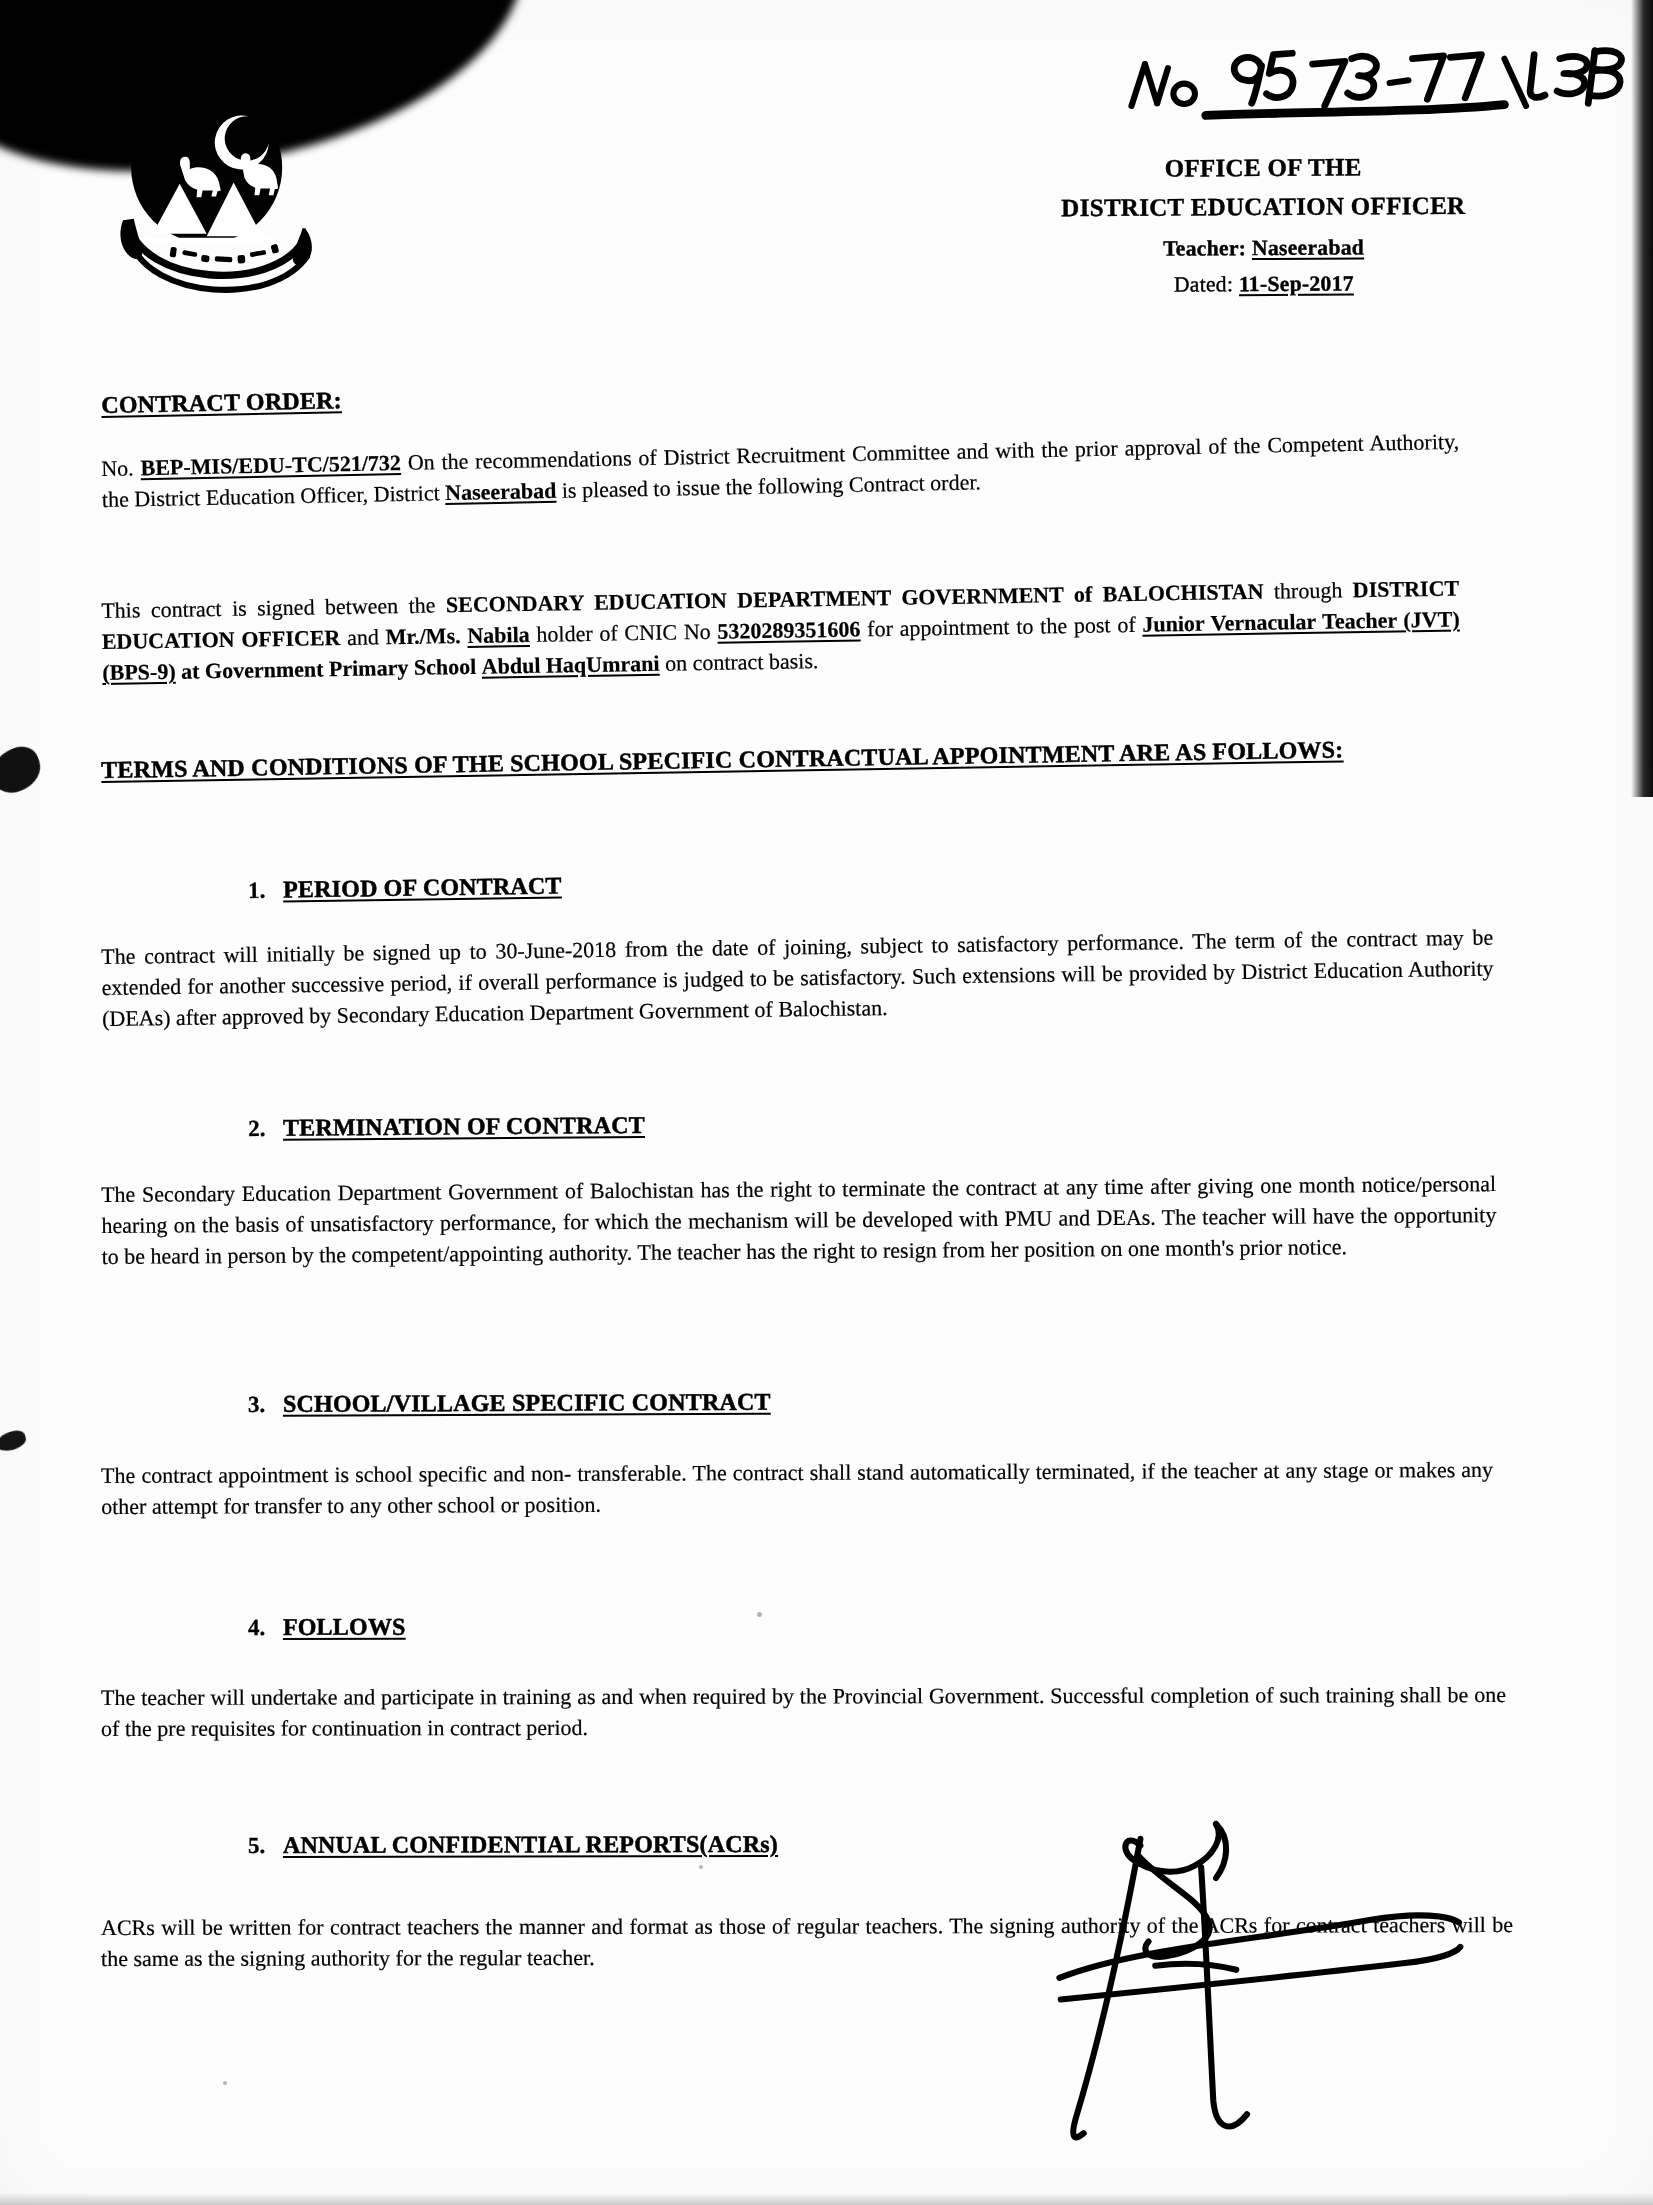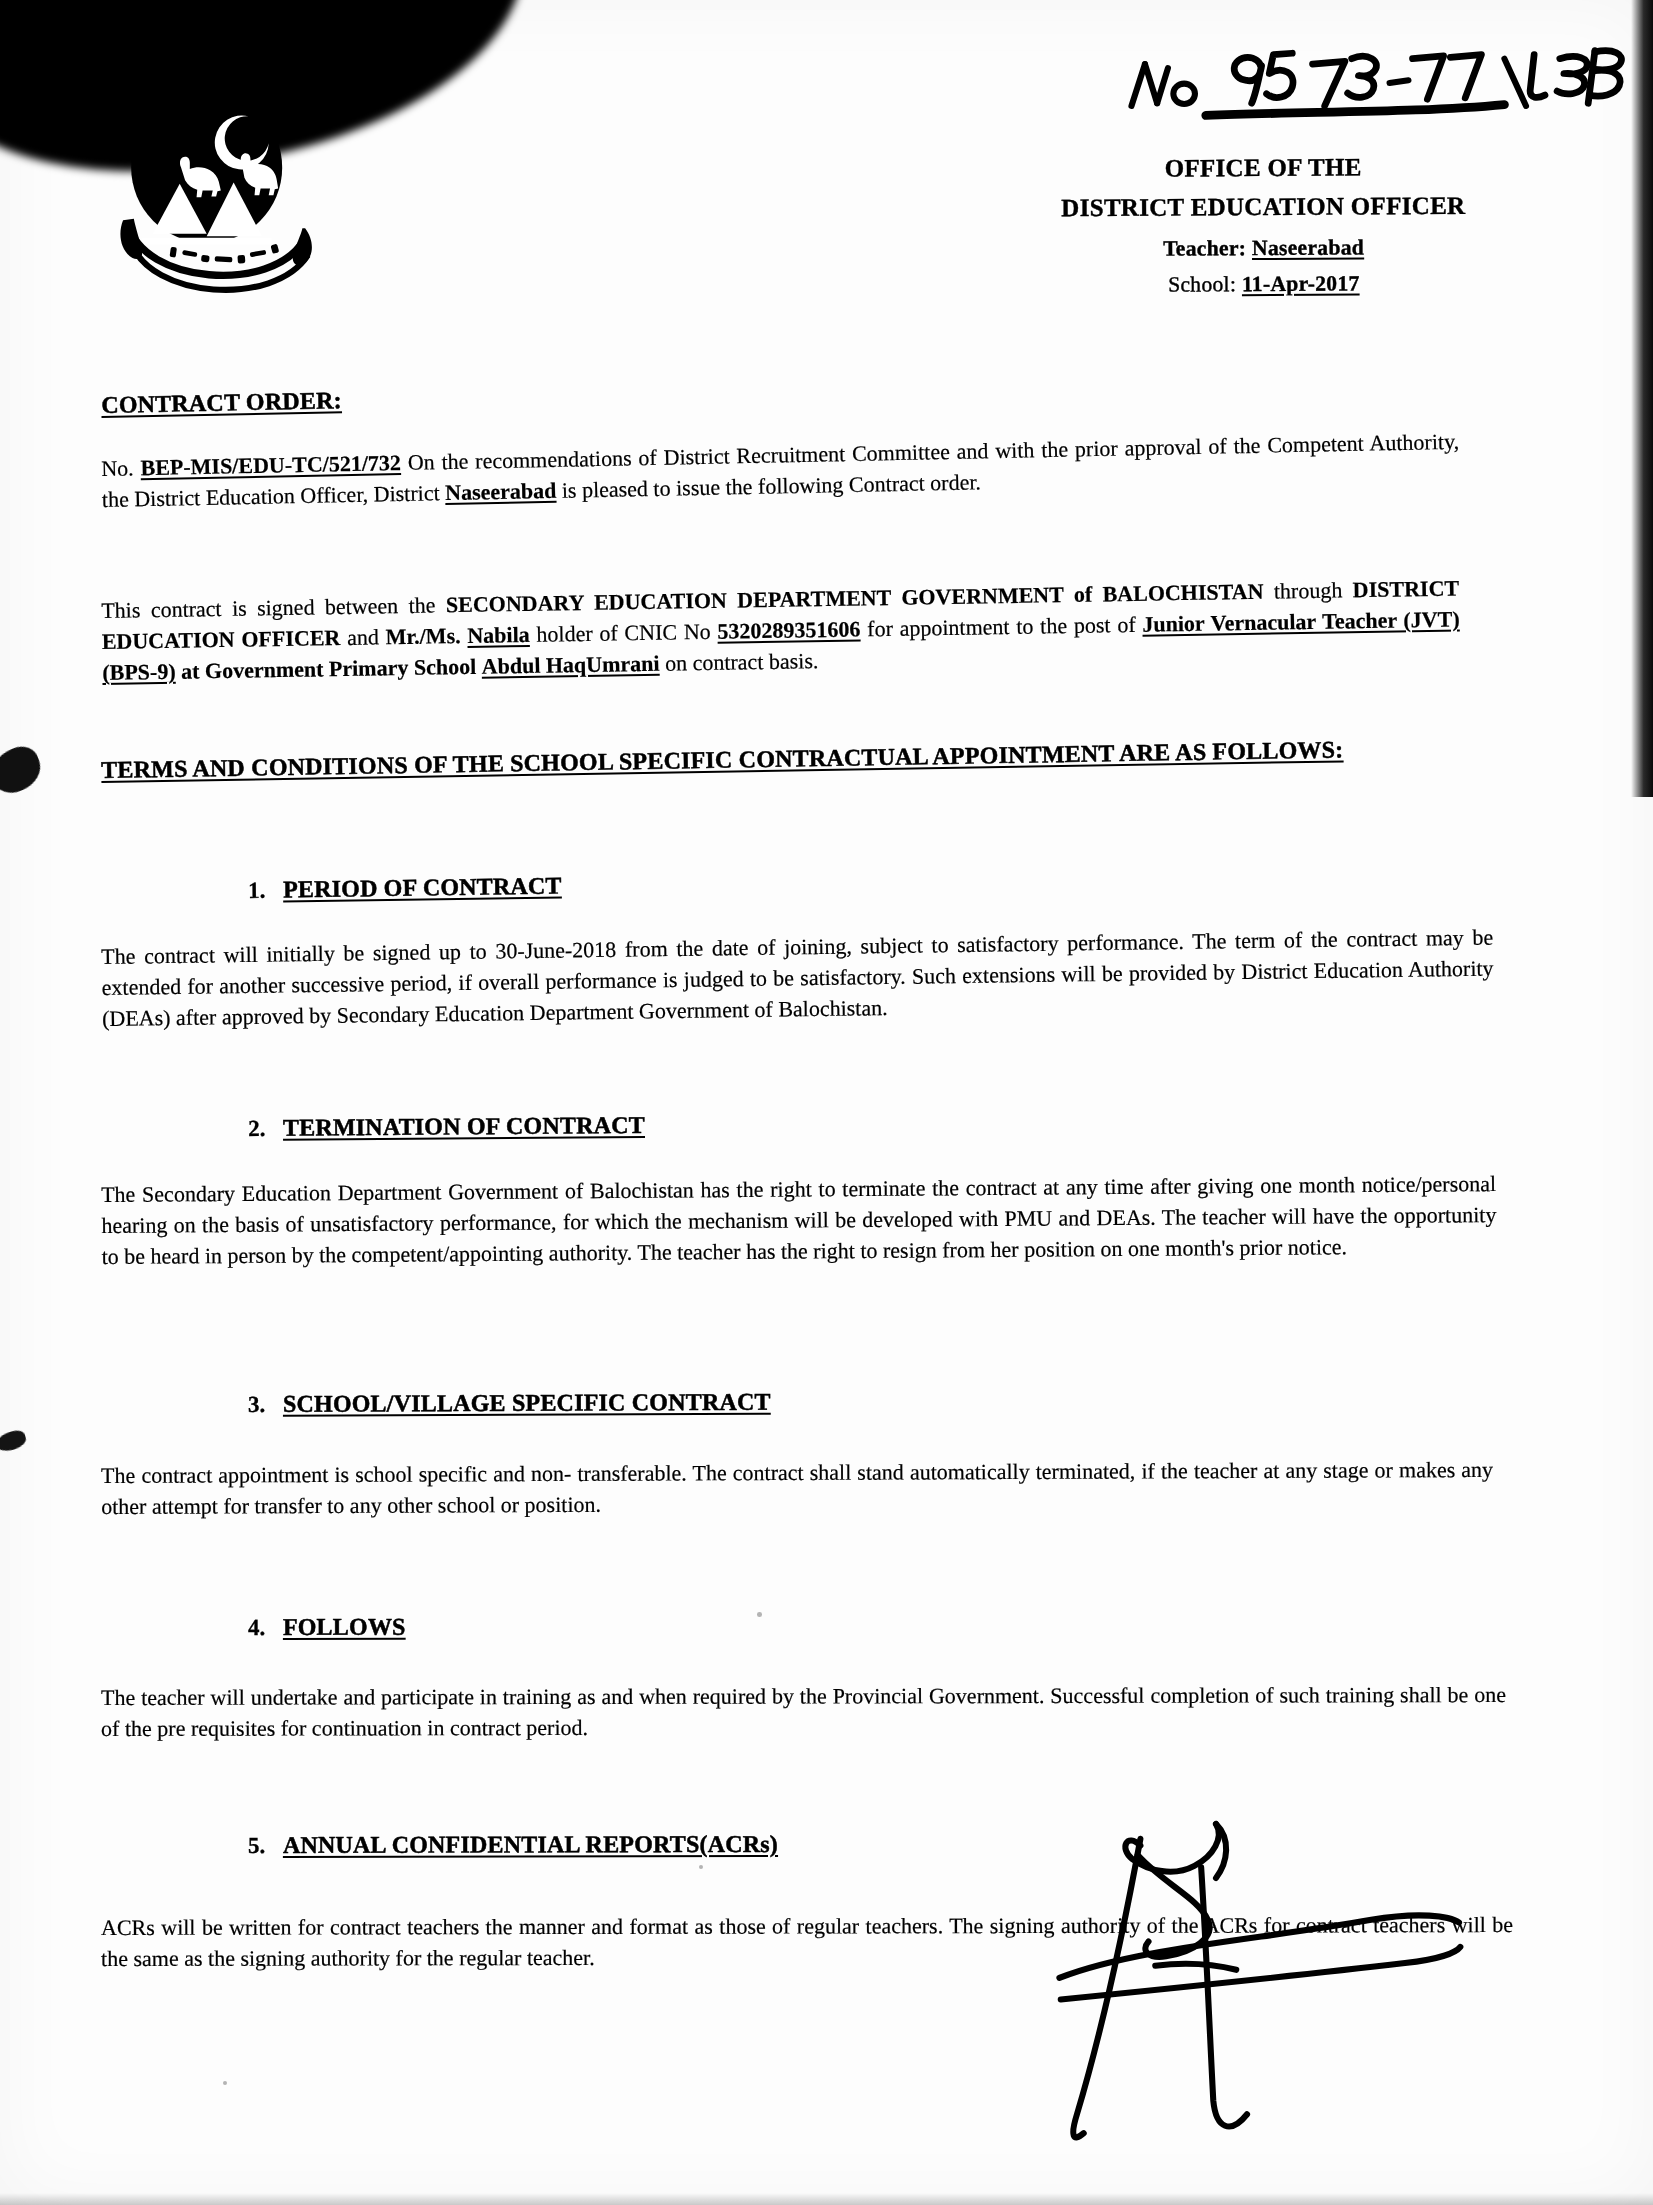--- a/index.html
+++ b/index.html
@@ -274,22 +274,22 @@
   </div>
 
   <div class="header">
     <div class="line office">OFFICE OF THE</div>
     <div class="line deo">DISTRICT EDUCATION OFFICER</div>
     <div class="line district">
       <span>Teacher:</span>
       <span class="val">Naseerabad</span>
     </div>
     <div class="line dated">
-      <span>School:</span>
-      <span class="val">11-Apr-2017</span>
+      <span>Dated:</span>
+      <span class="val">11-Sep-2017</span>
     </div>
   </div>
 
   <div class="body-wrap">
 
     <div class="blk skew-a" style="left:0px; top:0px;">
       <div class="sec-title">CONTRACT ORDER:</div>
     </div>
 
     <div class="blk skew-a" style="left:0px; top:61px; width:1358px;">

